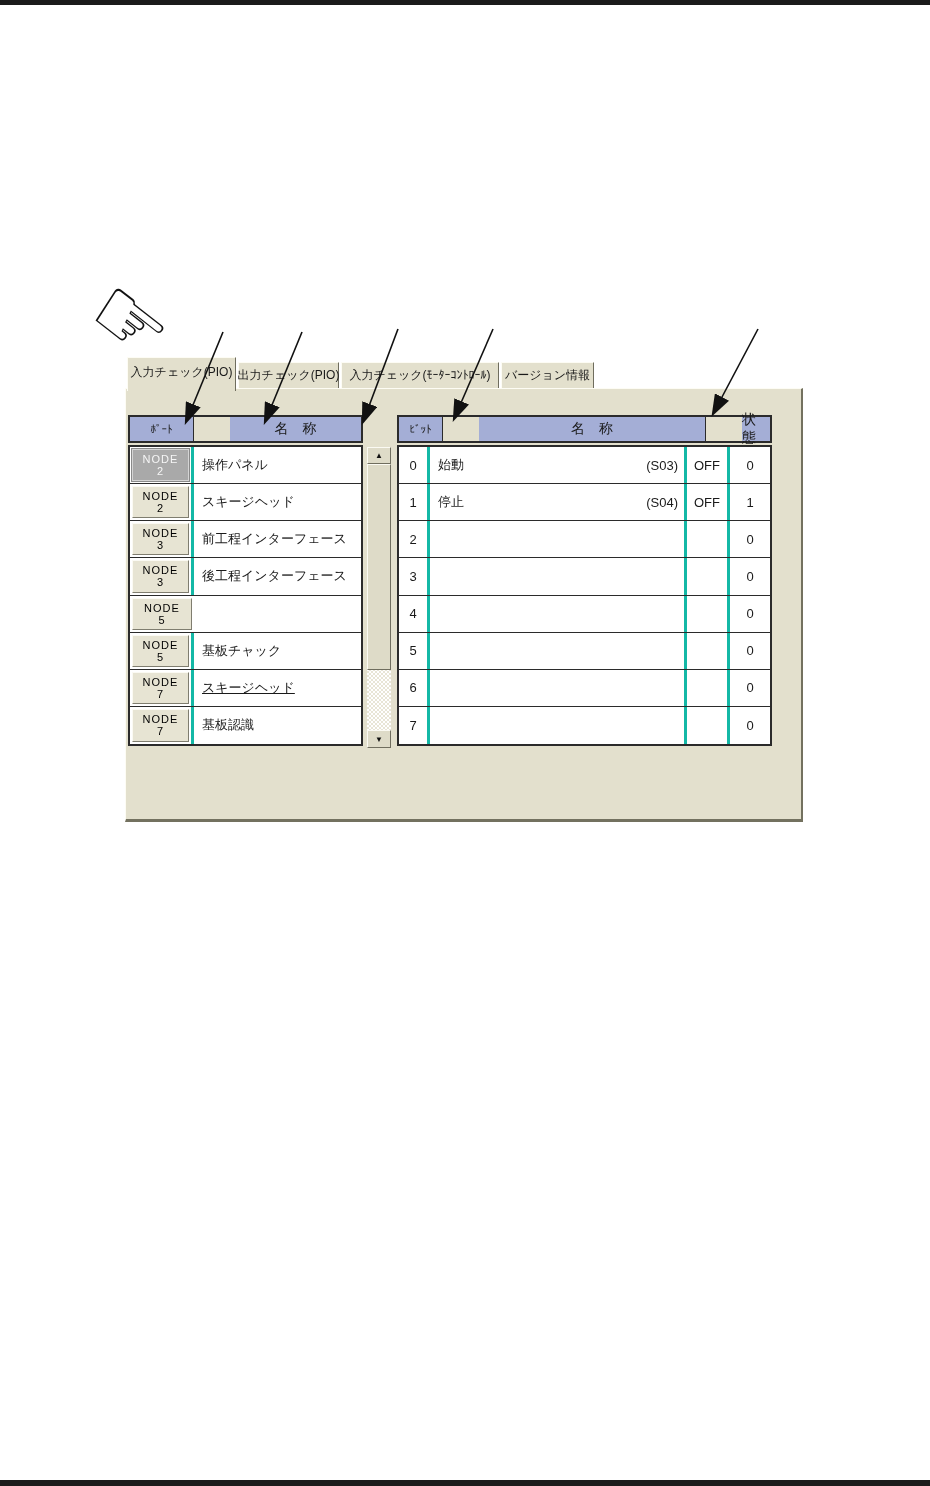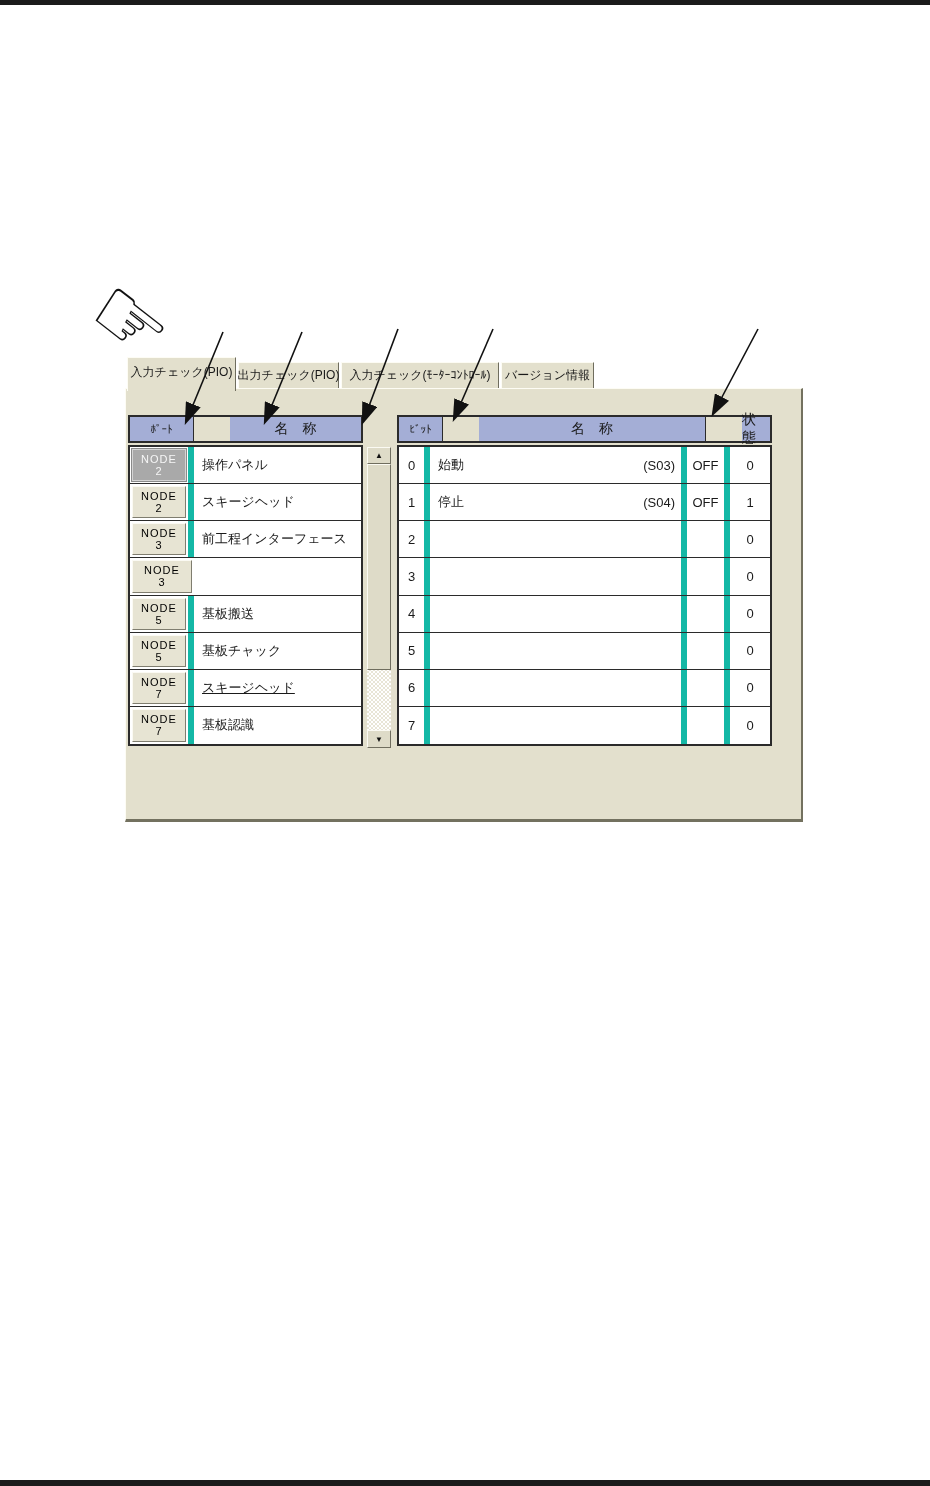--- a/index.html
+++ b/index.html
@@ -30,21 +30,21 @@
   
   .hdr{position:absolute;box-sizing:border-box;border:2px solid #2b2b2b;display:flex;gap:36px;}
   .hdr .hcell{box-sizing:border-box;background:#a4aed6;display:flex;align-items:center;
               justify-content:center;font-size:14px;border-right:1px solid #2b2b2b;}
   .hdr .hcell:last-child{border-right:none;}
   .hdr .hcell.small{font-size:11px;}
   .grid{position:absolute;box-sizing:border-box;border:2px solid #2b2b2b;background:#fff;
         display:grid;grid-auto-rows:1fr;}
   .row{display:flex;box-sizing:border-box;border-bottom:1px solid #2b2b2b;}
   .row:last-child{border-bottom:none;}
-  .cell{box-sizing:border-box;border-right:6px solid #14b8a6;display:flex;align-items:center;
+  .cell{box-sizing:border-box;border-right:3px solid #14b8a6;display:flex;align-items:center;
         font-size:13px;background:#fff;overflow:hidden;}
   .cell:last-child{border-right:none;}
   .cell.center{justify-content:center;}
   .cell.namecell{justify-content:space-between;padding:0 6px 0 8px;}
 
   
   .portcell{padding:2px;}
   .portbtn{flex:1;height:100%;box-sizing:border-box;display:flex;align-items:center;
            justify-content:center;font-size:11px;letter-spacing:1px;background:#e7e4d3;
            border-top:1px solid #fbfaf3;border-left:1px solid #fbfaf3;
@@ -115,26 +115,26 @@
     <div class="row">
       <div class="cell portcell" style="width:64px;">
           <button class="portbtn">NODE 3</button>
         </div>
       <div class="cell" style="flex:1;padding-left:8px;">前工程インターフェース</div>
     </div>
     <div class="row">
       <div class="cell portcell" style="width:64px;">
           <button class="portbtn">NODE 3</button>
         </div>
+      <div class="cell" style="flex:1;padding-left:8px;">後工程インターフェース</div>
     </div>
     <div class="row">
       <div class="cell portcell" style="width:64px;">
           <button class="portbtn">NODE 5</button>
         </div>
-      <div class="cell" style="flex:1;padding-left:8px;">基板搬送</div>
     </div>
     <div class="row">
       <div class="cell portcell" style="width:64px;">
           <button class="portbtn">NODE 5</button>
         </div>
       <div class="cell" style="flex:1;padding-left:8px;">基板チャック</div>
     </div>
     <div class="row">
       <div class="cell portcell" style="width:64px;">
           <button class="portbtn">NODE 7</button>

